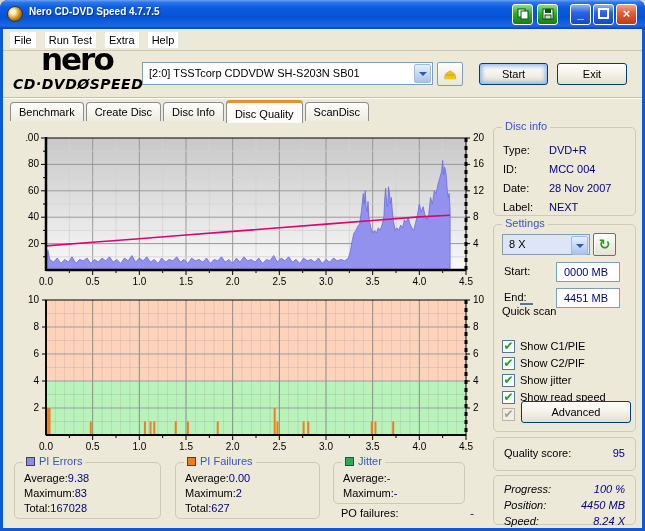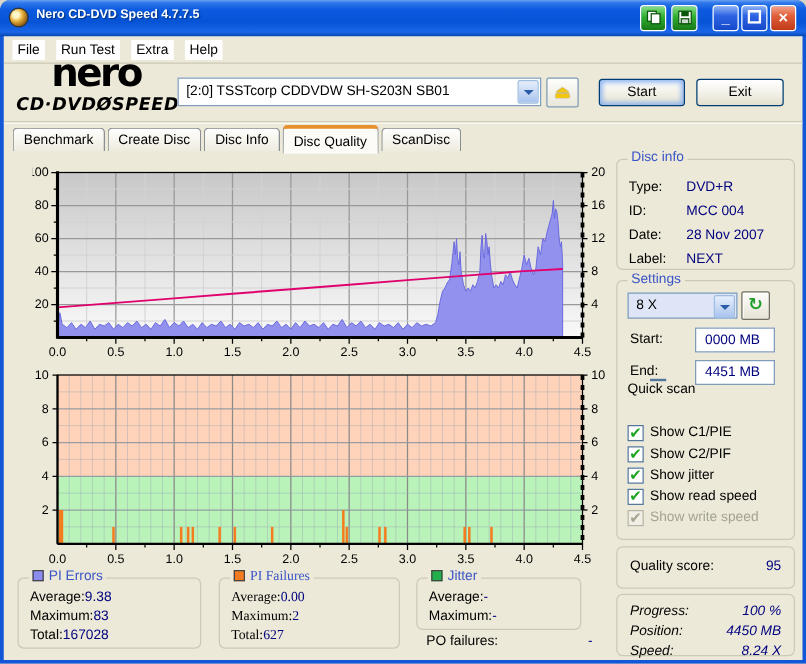--- a/index.html
+++ b/index.html
@@ -414,20 +414,21 @@
           </div>
           <div class="cbrow" style="top: 165px;">
             <span class="cb">✔</span>
             <span class="cblab">Show read speed</span>
           </div>
           <div class="cbrow disabled" style="top: 182px;">
             <span class="cb">✔</span>
             <span class="cblab">Show write speed</span>
           </div>
         </div>
+      <div class="advanced-btn">Advanced</div>
     </div>
 
     <div class="gbox" id="quality">
       <div class="qrow">
         <span>Quality score:</span>
         <span class="nav">95</span>
       </div>
     </div>
 
     <div class="gbox" id="progress">
@@ -458,21 +459,21 @@
             <div class="srow">
               <span>Maximum:</span>
               <span class="nav">83</span>
             </div>
             <div class="srow">
               <span>Total:</span>
               <span class="nav">167028</span>
             </div>
           </div>
         </div>
-        <div class="gbox sbox" style="left: 172px; top: 433px; width: 145px; height: 57px; font-family: Liberation Serif, serif;">
+        <div class="gbox sbox" style="left: 172px; top: 433px; width: 145px; height: 57px;">
           <span class="legend"><span class="chip" style="background: rgb(245, 123, 31);"></span><span>PI Failures</span></span>
           <div class="rows">
             <div class="srow">
               <span>Average:</span>
               <span class="nav">0.00</span>
             </div>
             <div class="srow">
               <span>Maximum:</span>
               <span class="nav">2</span>
             </div>

